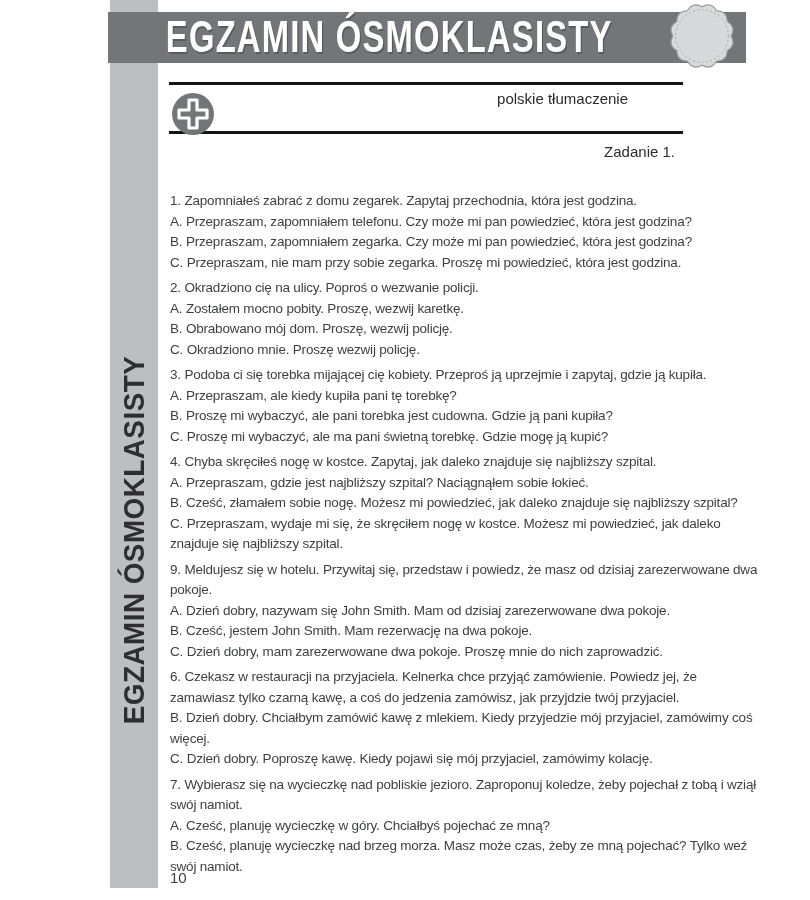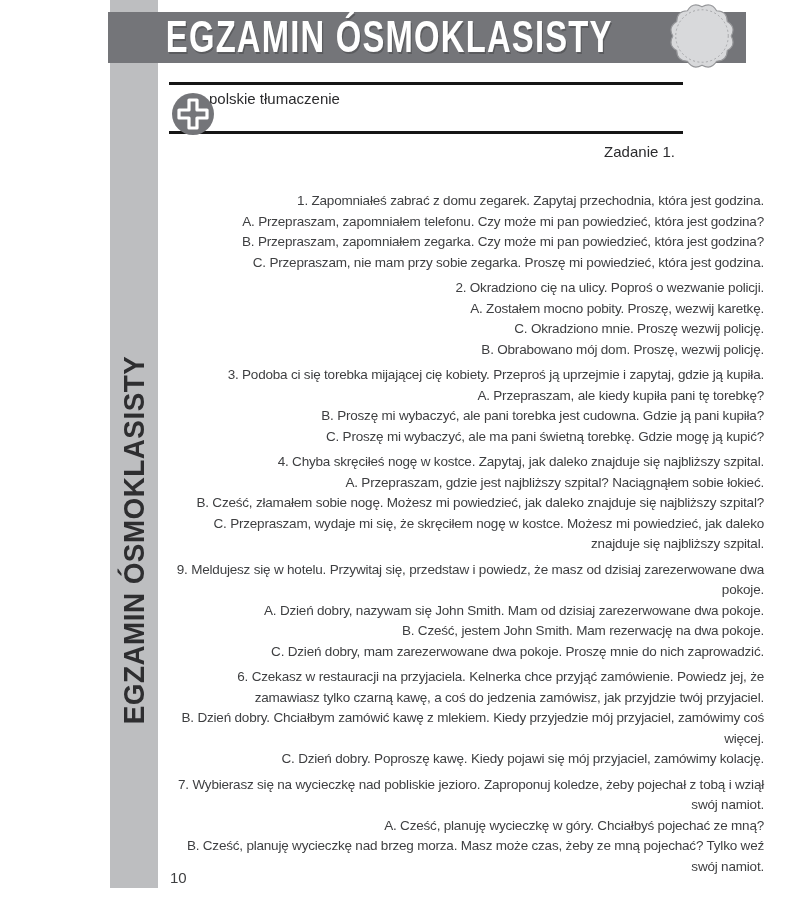--- a/index.html
+++ b/index.html
@@ -36,42 +36,42 @@
     text-shadow:1.5px 1.5px 0 rgba(0,0,0,0.22);
   }
   .badge{position:absolute;left:667px;top:1px;width:70px;height:70px;}
 
   
   .header-box{
     position:absolute;left:169px;top:82px;width:514px;height:52px;
     border-top:3px solid #151515;border-bottom:3px solid #151515;
     box-sizing:border-box;
     padding:5px 55px 0 40px;
-    text-align:left;color:#2b2b2d;
+    text-align:right;color:#2b2b2d;
   }
   .header-line{font-size:15px;line-height:18px;}
   .plus-circle{
     position:absolute;left:172px;top:93px;width:42px;height:42px;
     border-radius:50%;background:#747579;z-index:3;
   }
   .plus-circle svg{display:block;}
 
   .task-title{
     position:absolute;left:169px;top:143px;width:506px;
     text-align:right;font-size:15px;color:#2b2b2d;
   }
 
   
   .content{
     position:absolute;left:170px;top:191px;width:594px;
     font-size:13.5px;line-height:20.5px;color:#3e3f41;
     letter-spacing:-0.2px;
   }
   .question{margin:0 0 5px 0;}
-  .qline{margin:0;text-align:right;}
+  .qline{margin:0;}
 
   .page-number{
     position:absolute;left:170px;top:869px;width:532px;
     font-size:15px;color:#3e3f41;
   }
 </style>
 </head>
 <body>
 
 <div class="page">
@@ -107,22 +107,22 @@
     <div class="question">
       <div class="qline">1. Zapomniałeś zabrać z domu zegarek. Zapytaj przechodnia, która jest godzina.</div>
       <div class="qline">A. Przepraszam, zapomniałem telefonu. Czy może mi pan powiedzieć, która jest godzina?</div>
       <div class="qline">B. Przepraszam, zapomniałem zegarka. Czy może mi pan powiedzieć, która jest godzina?</div>
       <div class="qline">C. Przepraszam, nie mam przy sobie zegarka. Proszę mi powiedzieć, która jest godzina.</div>
     </div>
 
     <div class="question">
       <div class="qline">2. Okradziono cię na ulicy. Poproś o wezwanie policji.</div>
       <div class="qline">A. Zostałem mocno pobity. Proszę, wezwij karetkę.</div>
+      <div class="qline">B. Obrabowano mój dom. Proszę, wezwij policję.</div>
       <div class="qline">C. Okradziono mnie. Proszę wezwij policję.</div>
-      <div class="qline">B. Obrabowano mój dom. Proszę, wezwij policję.</div>
     </div>
 
     <div class="question">
       <div class="qline">3. Podoba ci się torebka mijającej cię kobiety. Przeproś ją uprzejmie i zapytaj, gdzie ją kupiła.</div>
       <div class="qline">A. Przepraszam, ale kiedy kupiła pani tę torebkę?</div>
       <div class="qline">B. Proszę mi wybaczyć, ale pani torebka jest cudowna. Gdzie ją pani kupiła?</div>
       <div class="qline">C. Proszę mi wybaczyć, ale ma pani świetną torebkę. Gdzie mogę ją kupić?</div>
     </div>
 
     <div class="question">

